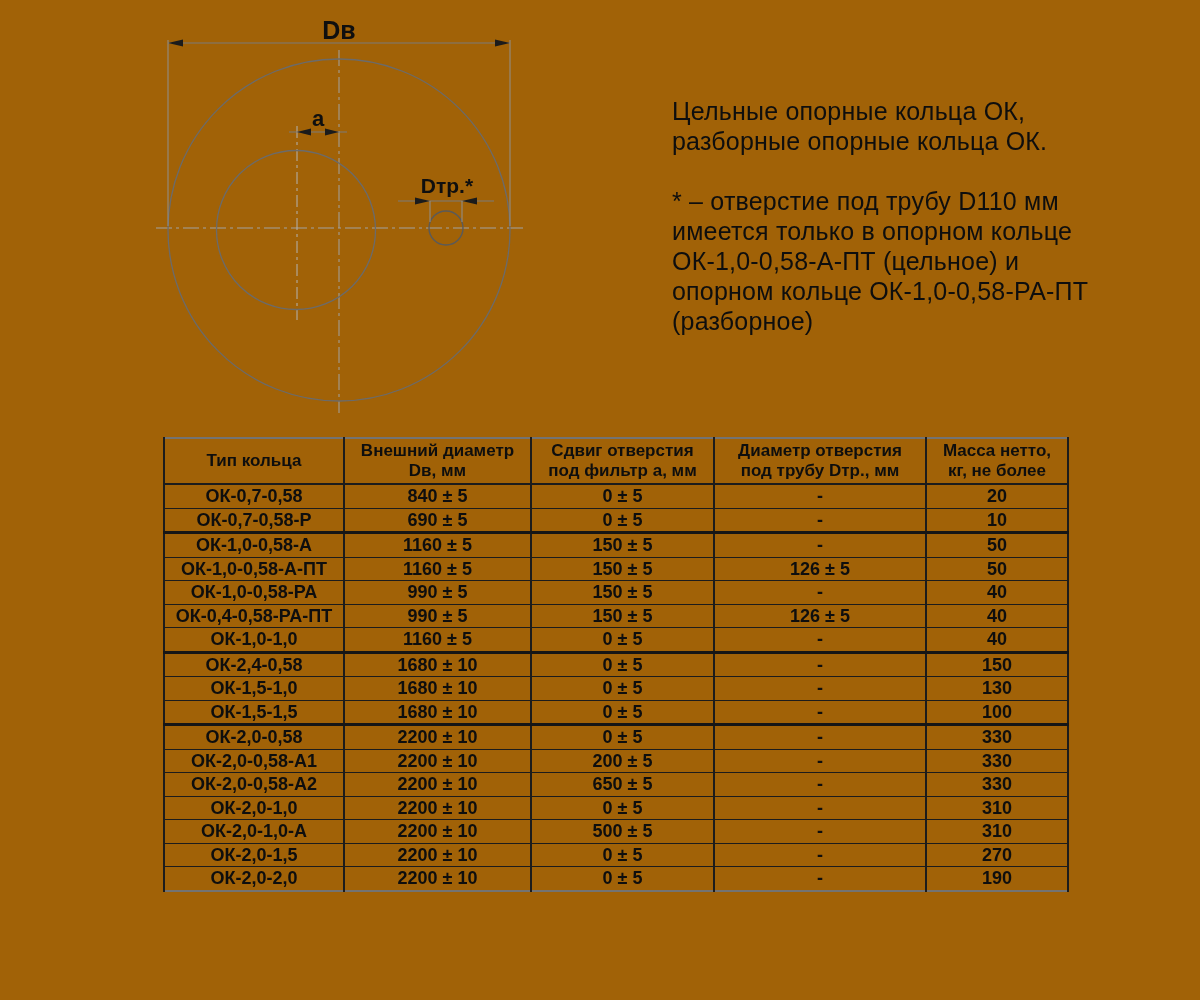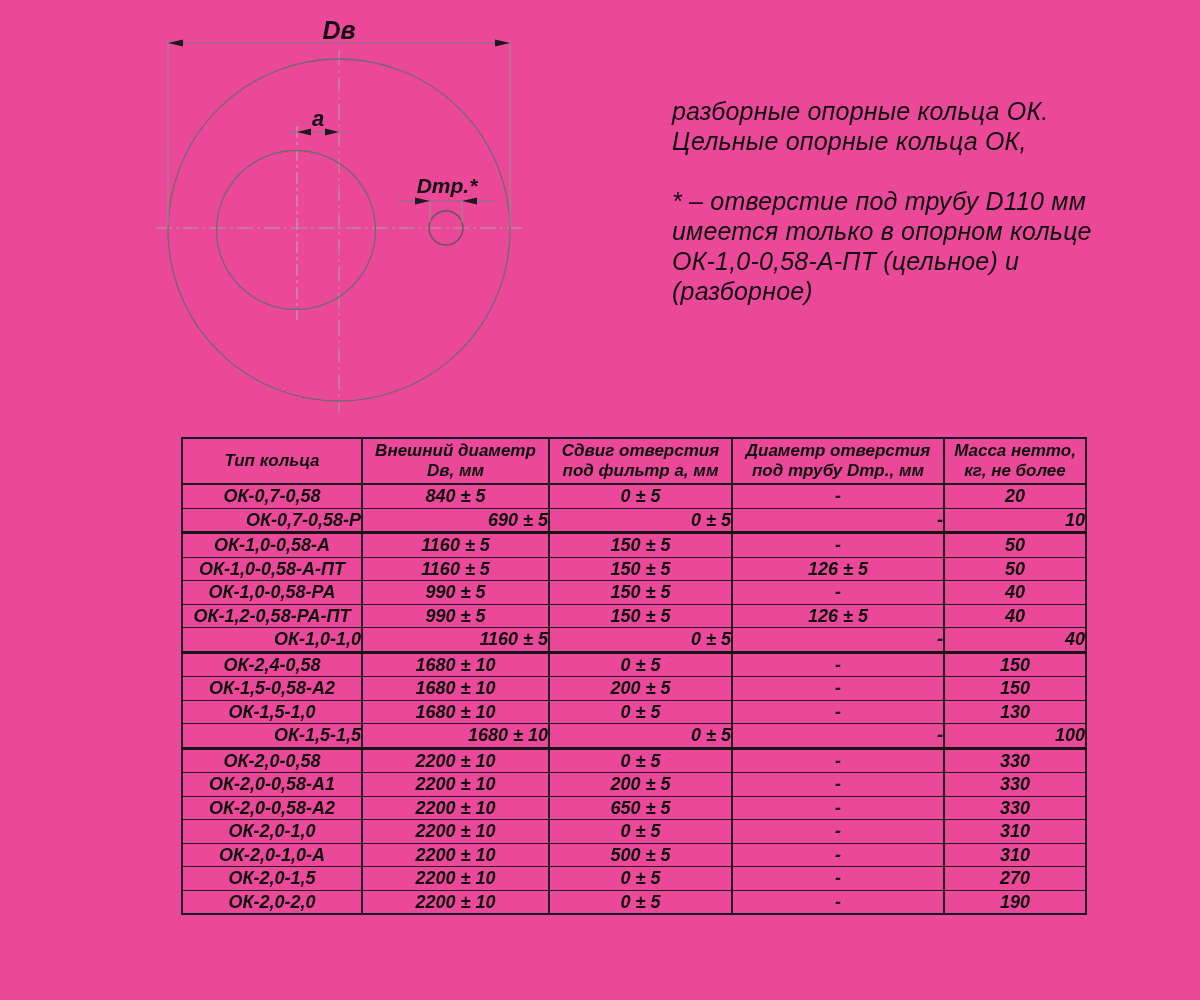--- a/index.html
+++ b/index.html
@@ -1,46 +1,46 @@
 <!DOCTYPE html>
 <html><head>
 <meta charset="utf-8">
 <style>
   html,body{margin:0;padding:0;background:#ffffff;}
   body{width:1200px;height:1000px;font-family:"Liberation Sans",sans-serif;}
-  .page{position:relative;width:1200px;height:1000px;background:#ec4899;overflow:hidden;font-style:italic;}
+  .page{position:relative;width:1200px;height:1000px;background:#a16207;overflow:hidden;}
 
   
   svg.drawing{position:absolute;left:0;top:0;}
   .thin{fill:none;stroke:#6b6b6b;stroke-width:1.3;}
   .thin2{fill:none;stroke:#5a5a5a;stroke-width:1.4;}
   .cl{stroke:#a2a2a2;stroke-width:1;stroke-dasharray:16 4 3 4;fill:none;}
   .cl.light{stroke:#b3b3b3;stroke-dasharray:12 4 3 4;}
   .dim{stroke:#7a7a7a;stroke-width:1;}
   .ext{stroke:#909090;stroke-width:1;}
   .arr{fill:#1b1b1b;stroke:none;}
   .lbl{fill:#0f0f0f;text-anchor:middle;font-weight:bold;font-family:"Liberation Sans",sans-serif;}
 
   
   .note{position:absolute;left:672px;top:96px;width:490px;font-size:25px;line-height:30px;
         color:#0e0e0e;letter-spacing:0.2px;}
   .note-line{white-space:nowrap;}
   .note-line.blank{height:30px;}
 
   
-  table.specs{position:absolute;left:181px;top:437px;width:904px;border-collapse:collapse;
-              table-layout:fixed;color:#0e0e0e;border:2px solid #0f172a;}
+  table.specs{position:absolute;left:163px;top:437px;width:904px;border-collapse:collapse;
+              table-layout:fixed;color:#0e0e0e;border:2px solid #737373;}
   table.specs th,table.specs td{
     border-top:1px solid #1c1c1c;border-bottom:1px solid #1c1c1c;
     border-left:2px solid #1c1c1c;border-right:2px solid #1c1c1c;
     text-align:center;vertical-align:middle;padding:0;overflow:hidden;white-space:nowrap;}
   table.specs thead th{height:44px;font-size:17px;font-weight:bold;border-bottom:2px solid #1c1c1c;}
   table.specs thead th div{line-height:20px;}
   table.specs td{height:22.5px;font-size:18px;font-weight:bold;line-height:1;}
-  table.specs tr.group-end td{border-bottom:3px solid #161616;text-align:right;}
+  table.specs tr.group-end td{border-bottom:3px solid #161616;}
 </style>
 </head>
 <body>
 
 <div class="page">
 
   <svg class="drawing" width="560" height="430" viewBox="0 0 560 430">
 
     <line class="cl" x1="156" y1="228" x2="524" y2="228"></line>
     <line class="cl" x1="339" y1="50" x2="339" y2="413"></line>
@@ -64,26 +64,27 @@
 
     <line class="dim" x1="398" y1="201" x2="494" y2="201"></line>
     <polygon class="arr" points="430,201 415,197.6 415,204.4"></polygon>
     <polygon class="arr" points="462,201 477,197.6 477,204.4"></polygon>
     <line class="ext" x1="430" y1="201" x2="430" y2="222"></line>
     <line class="ext" x1="462" y1="201" x2="462" y2="222"></line>
     <text class="lbl" x="447" y="193" font-size="21">Dтр.*</text>
   </svg>
 
   <div class="note">
+      <div class="note-line">Цельные опорные кольца ОК,</div>
       <div class="note-line">разборные опорные кольца ОК.</div>
-      <div class="note-line">Цельные опорные кольца ОК,</div>
       <div class="note-line blank"></div>
       <div class="note-line">* – отверстие под трубу D110 мм</div>
       <div class="note-line">имеется только в опорном кольце</div>
       <div class="note-line">ОК-1,0-0,58-А-ПТ (цельное) и</div>
+      <div class="note-line">опорном кольце ОК-1,0-0,58-РА-ПТ</div>
       <div class="note-line">(разборное)</div>
     </div>
 
   <table class="specs">
     <colgroup>
       <col style="width:180px">
         <col style="width:187px">
         <col style="width:183px">
       <col style="width:212px">
         <col style="width:142px">
@@ -141,48 +142,41 @@
           <td>50</td>
         </tr>
         <tr>
           <td>ОК-1,0-0,58-РА</td>
           <td>990 ± 5</td>
           <td>150 ± 5</td>
           <td>-</td>
           <td>40</td>
         </tr>
         <tr>
-          <td>ОК-1,2-0,58-РА-ПТ</td>
+          <td>ОК-0,4-0,58-РА-ПТ</td>
           <td>990 ± 5</td>
           <td>150 ± 5</td>
           <td>126 ± 5</td>
           <td>40</td>
         </tr>
         <tr class="group-end">
           <td>ОК-1,0-1,0</td>
           <td>1160 ± 5</td>
           <td>0 ± 5</td>
           <td>-</td>
           <td>40</td>
         </tr>
         <tr>
           <td>ОК-2,4-0,58</td>
           <td>1680 ± 10</td>
           <td>0 ± 5</td>
           <td>-</td>
           <td>150</td>
         </tr>
         <tr>
-          <td>ОК-1,5-0,58-А2</td>
-          <td>1680 ± 10</td>
-          <td>200 ± 5</td>
-          <td>-</td>
-          <td>150</td>
-        </tr>
-        <tr>
           <td>ОК-1,5-1,0</td>
           <td>1680 ± 10</td>
           <td>0 ± 5</td>
           <td>-</td>
           <td>130</td>
         </tr>
         <tr class="group-end">
           <td>ОК-1,5-1,5</td>
           <td>1680 ± 10</td>
           <td>0 ± 5</td>

